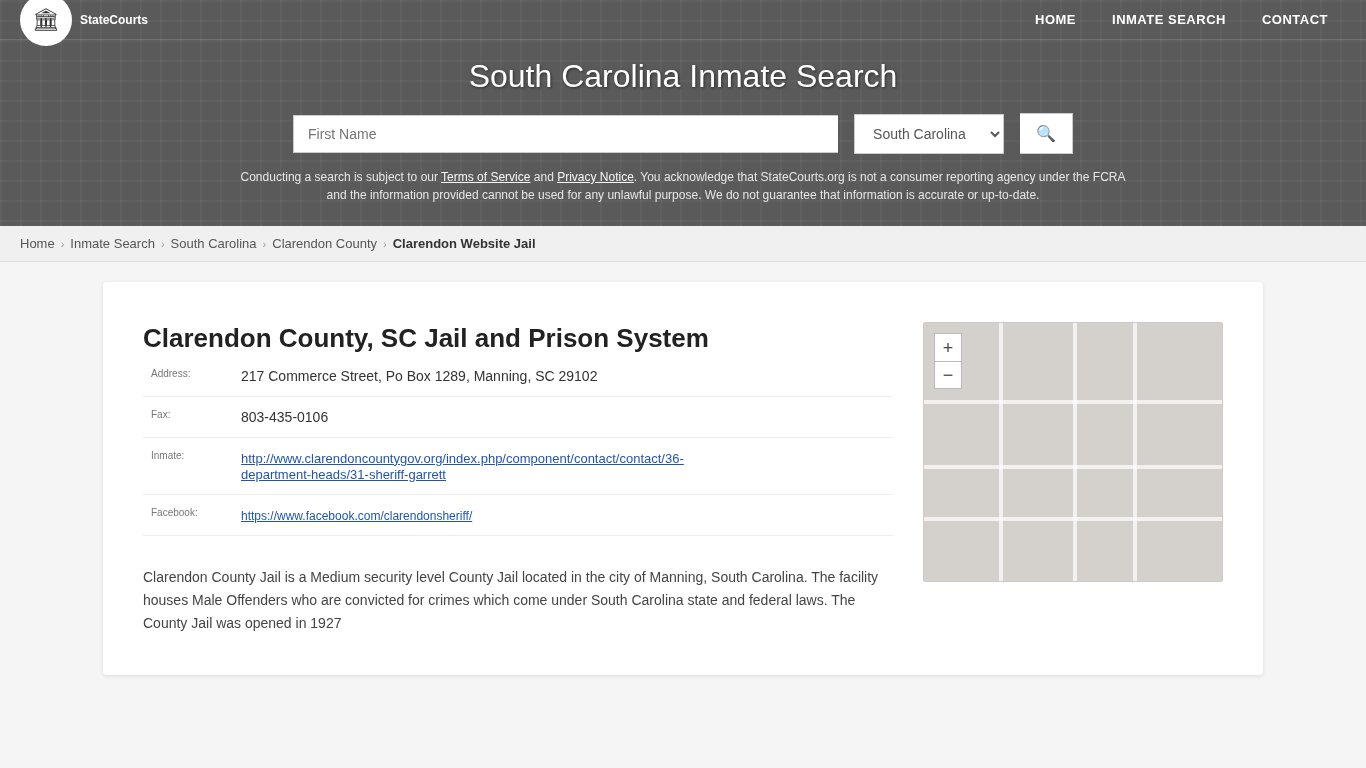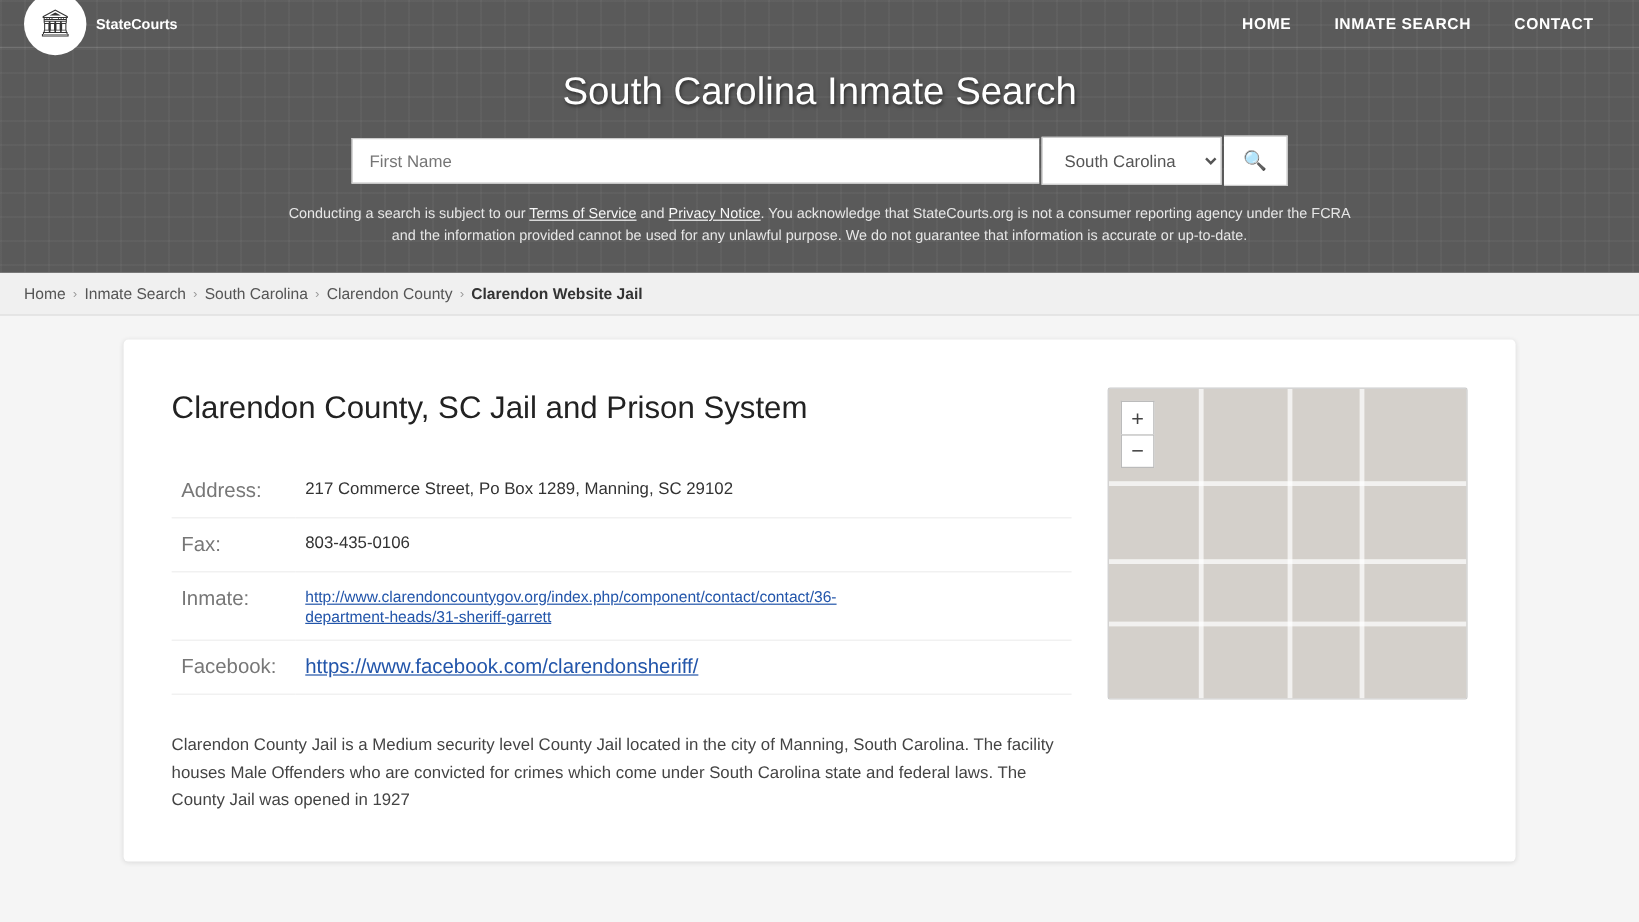--- a/index.html
+++ b/index.html
@@ -50,21 +50,21 @@
     .header-content {
       position: relative; z-index: 2;
       padding: 18px 20px 22px;
       text-align: center;
     }
     .header-title {
       color: #fff; font-size: 32px; font-weight: normal; margin-bottom: 18px;
       text-shadow: 1px 1px 3px rgba(0,0,0,0.5);
     }
     .search-bar {
-      display: flex; justify-content: center; align-items: center; gap: 2px;
+      display: flex; justify-content: center; align-items: center; gap: 16px;
       max-width: 780px; margin: 0 auto 14px;
     }
     .search-input {
       padding: 10px 14px; font-size: 14px; border: 1px solid #ccc;
       outline: none; flex: 1;
       background: #fff; color: #999;
     }
     .search-input:first-child { border-right: none; }
     .search-input.last { border-left: none; border-right: none; }
     .state-select {
@@ -100,29 +100,29 @@
     .content-card {
       background: #fff; border-radius: 4px;
       box-shadow: 0 1px 4px rgba(0,0,0,0.1);
       padding: 40px 40px 40px 40px;
       display: flex; gap: 30px;
     }
     .content-left { flex: 1; }
     .content-right { width: 300px; flex-shrink: 0; }
 
     .facility-title {
-      font-size: 26px; font-weight: normal; color: #222;
-      margin-bottom: 30px; line-height: 1.3;
+      font-size: 26px; font-weight: bold; color: #222;
+      line-height: 1.3;
     }
 
     .info-table { width: 100%; border-collapse: collapse; margin-bottom: 30px; }
     .info-table tr { border-bottom: 1px solid #eee; }
     .info-table td { padding: 12px 8px; vertical-align: top; }
     .info-table td:first-child {
-      color: #777; font-size: 17px; white-space: nowrap;
+      color: #777; font-size: 10px; white-space: nowrap;
       padding-right: 16px; width: 90px;
     }
     .info-table td:last-child { color: #333; font-size: 14px; }
     .info-table a { color: #2255aa; }
 
     .description { font-size: 14px; line-height: 1.65; color: #444; }
 
     
     .map-container {
       border: 1px solid #ccc; border-radius: 2px;
@@ -231,21 +231,21 @@
         </tr>
         <tr>
           <td>Inmate:</td>
           <td>
             <a href="#" style="word-break:break-all; font-size:13px;">http://www.clarendoncountygov.org/index.php/component/contact/contact/36-<br>department-heads/31-sheriff-garrett</a>
           </td>
         </tr>
         <tr>
           <td>Facebook:</td>
           <td>
-            <a href="#" style="font-size:17px;">https://www.facebook.com/clarendonsheriff/</a>
+            <a href="#" style="font-size:12px;">https://www.facebook.com/clarendonsheriff/</a>
           </td>
         </tr>
       </tbody>
         </table>
 
       <p class="description">Clarendon County Jail is a Medium security level County Jail located in the city of Manning, South Carolina. The facility houses Male Offenders who are convicted for crimes which come under South Carolina state and federal laws. The County Jail was opened in 1927</p>
     </div>
 
     <div class="content-right">
       <div class="map-container">

